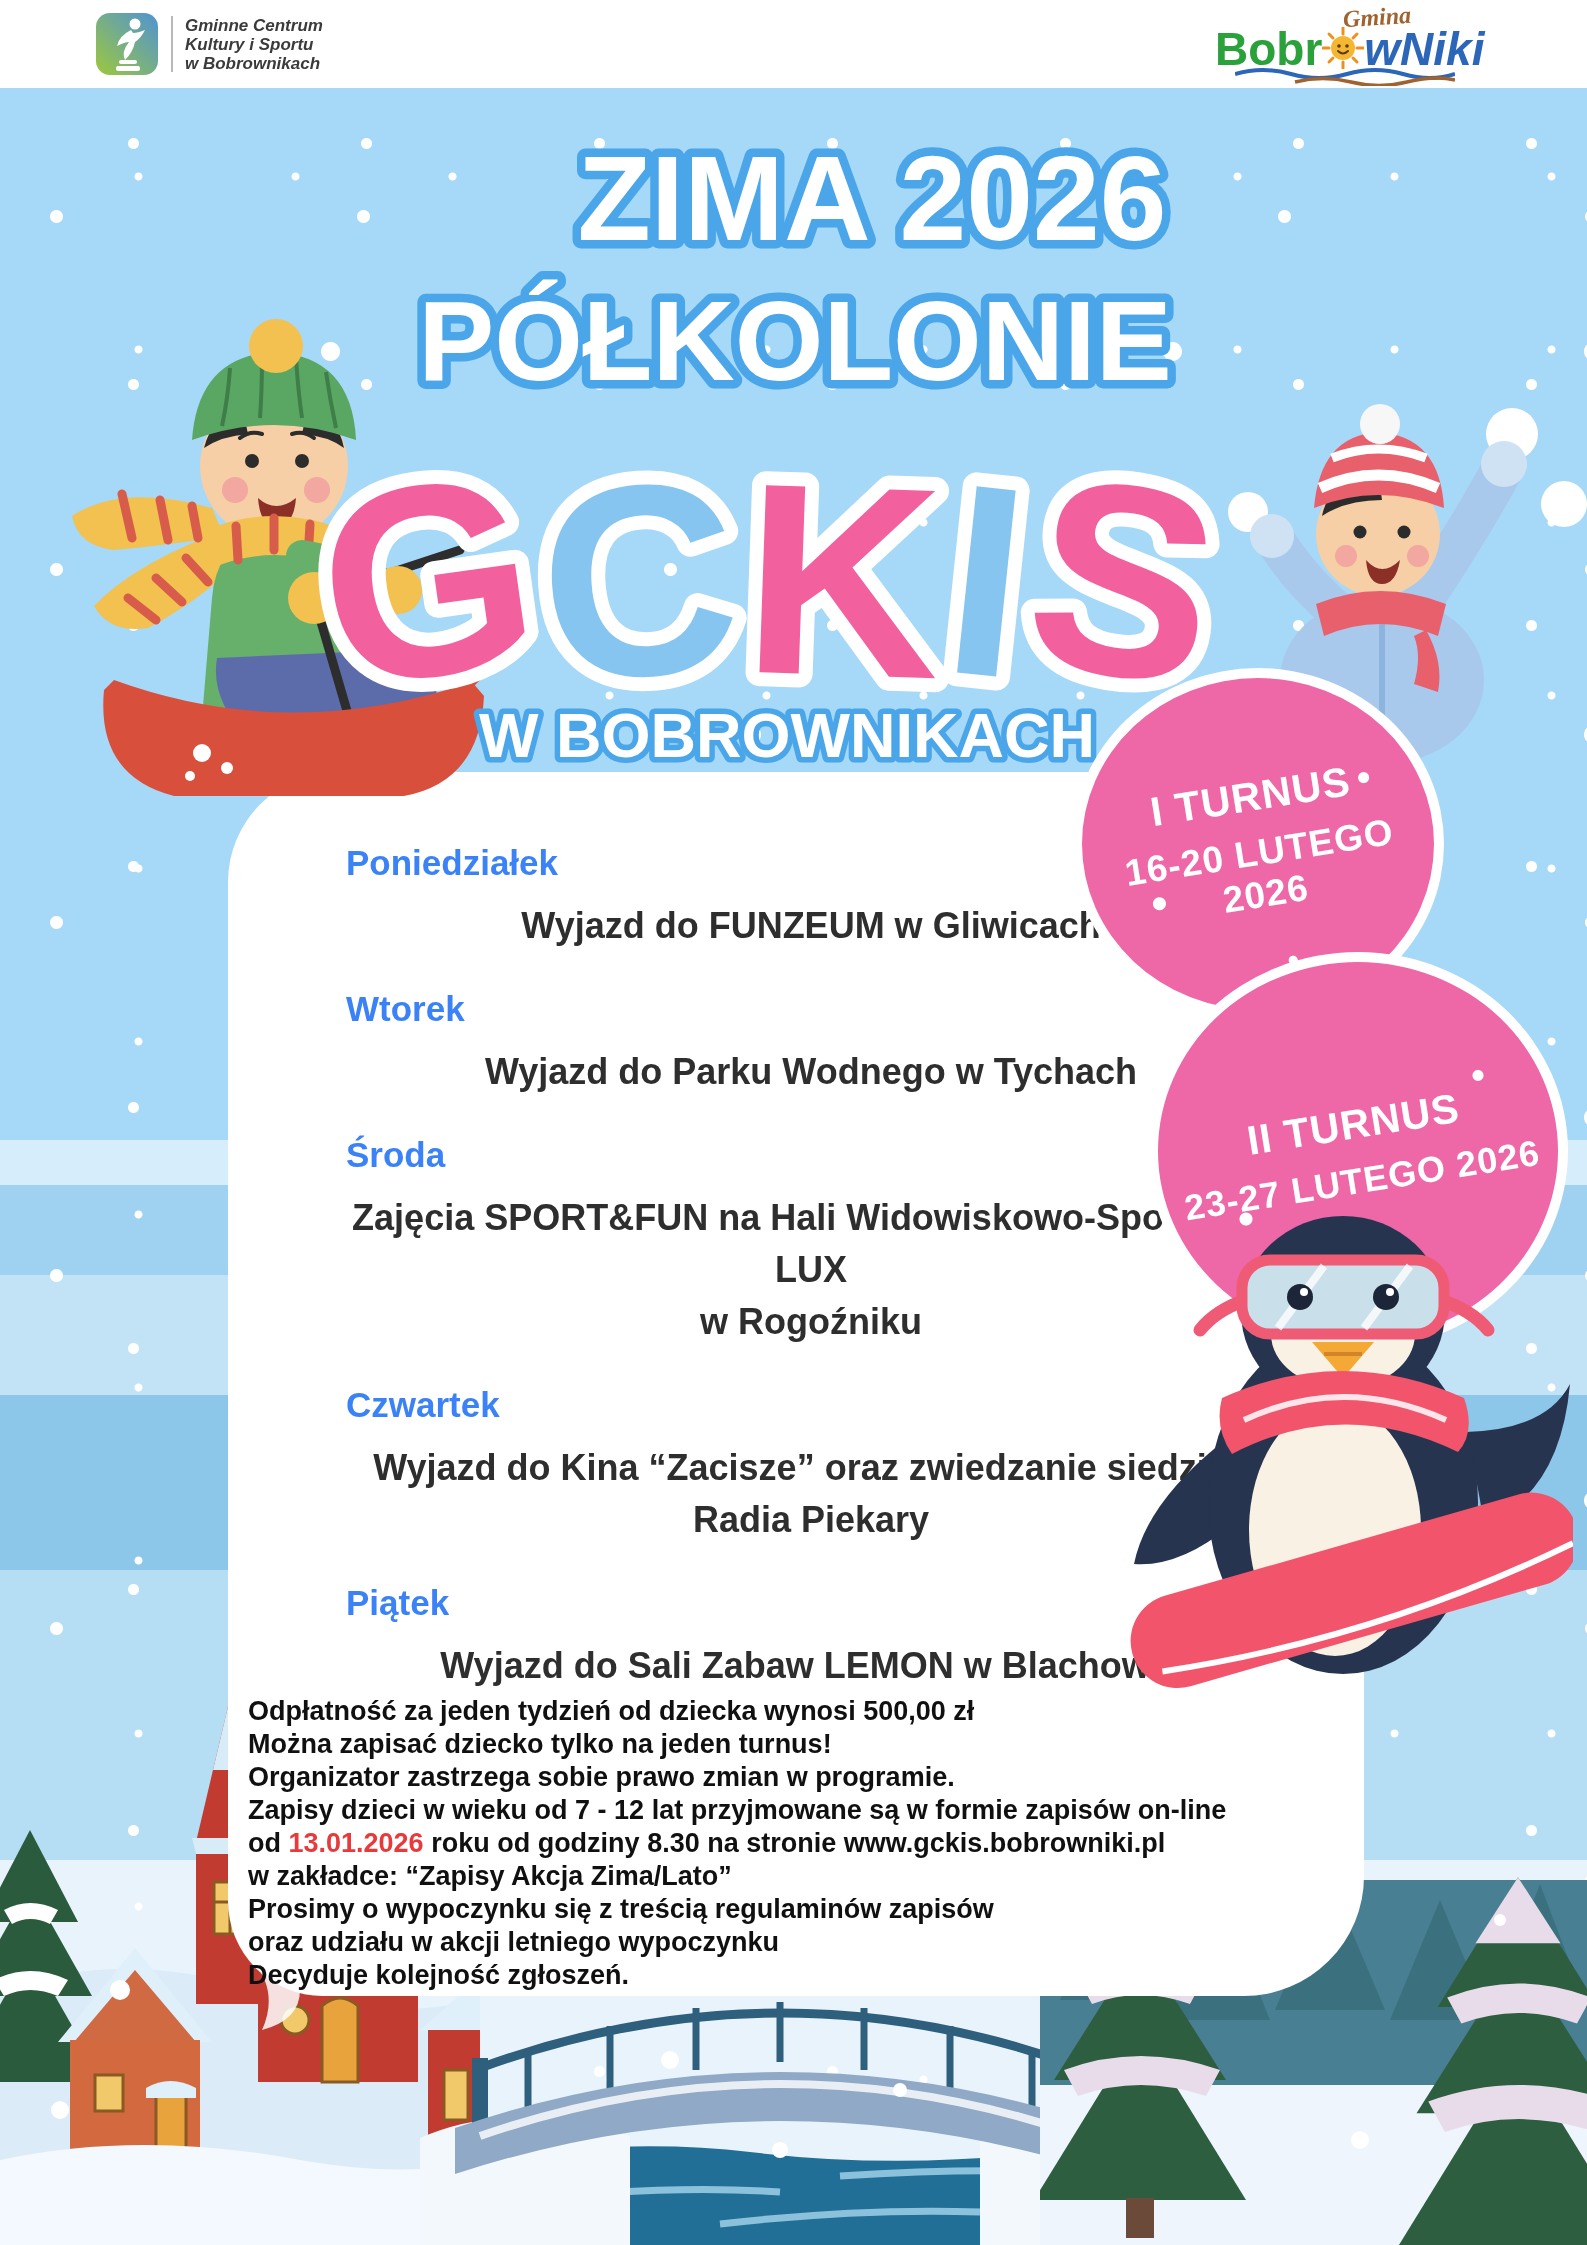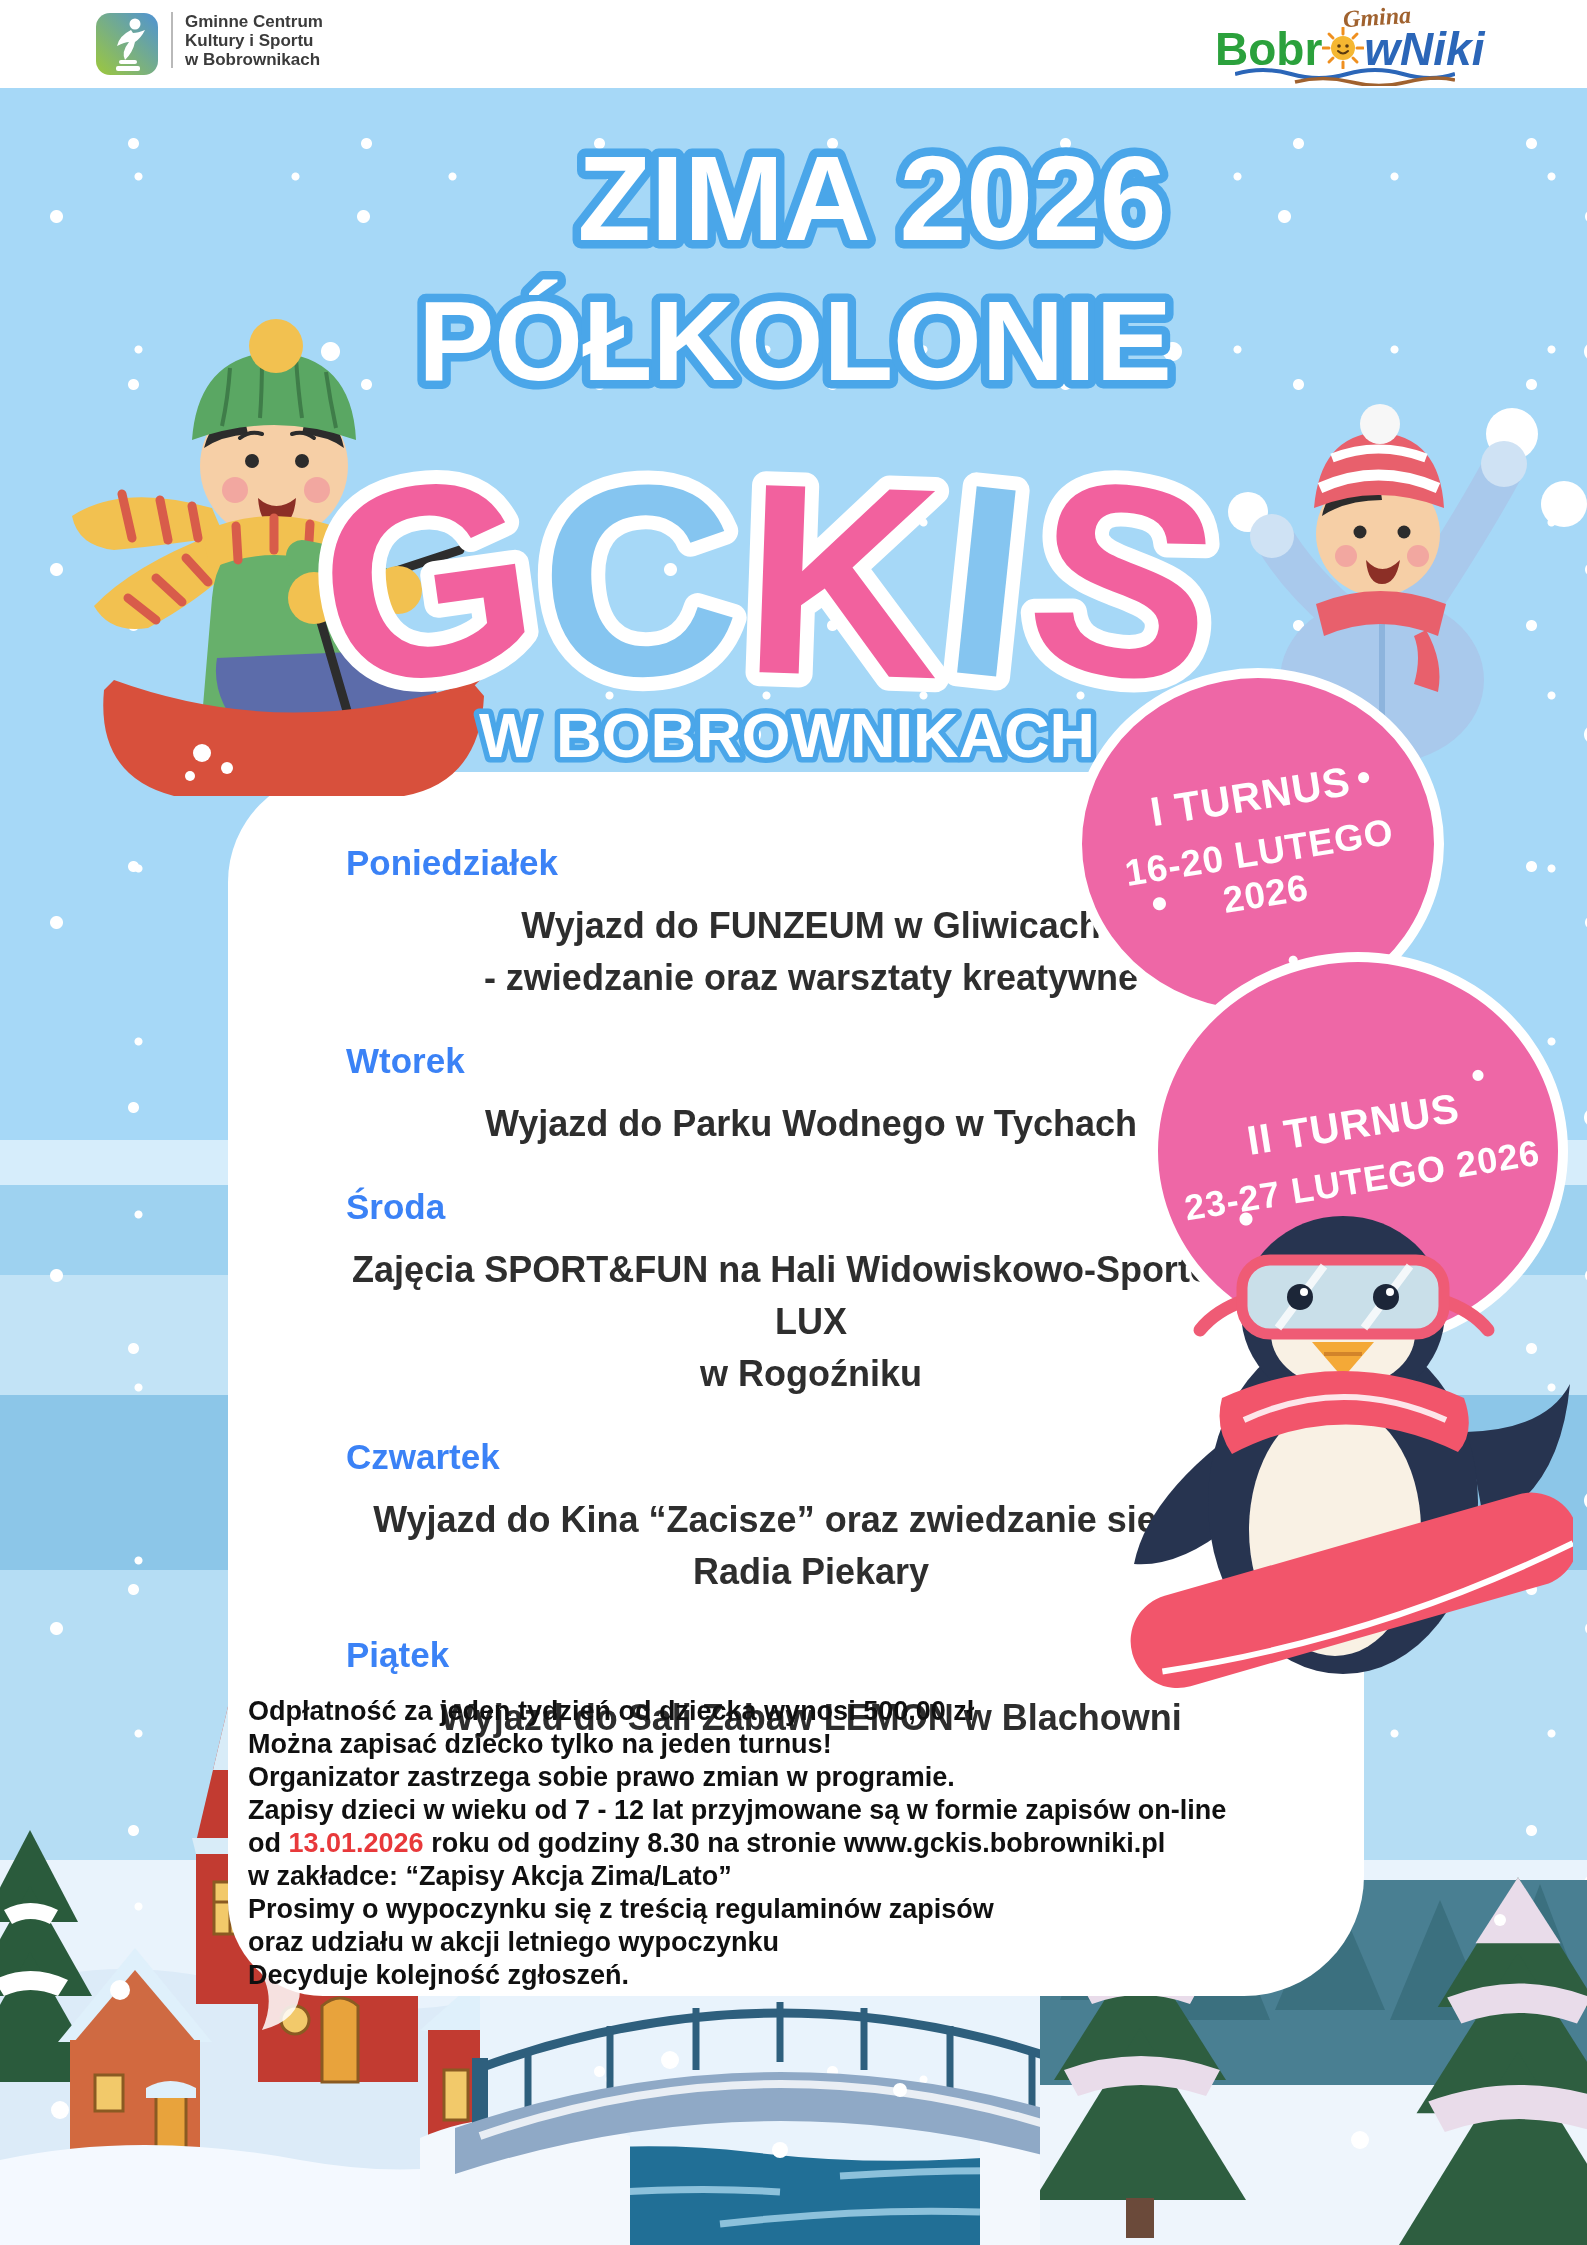--- a/index.html
+++ b/index.html
@@ -22,21 +22,21 @@
       radial-gradient(circle,#ffffff 5px,rgba(255,255,255,0) 6px),
       radial-gradient(circle,#ffffff 9px,rgba(255,255,255,0) 10px),
       radial-gradient(circle,#ffffff 3.5px,rgba(255,255,255,0) 4.5px),
       radial-gradient(circle,#ffffff 6px,rgba(255,255,255,0) 7px);
     background-size:233px 241px,421px 383px,157px 173px,307px 353px;
     background-position:17px 23px,120px 160px,60px 90px,210px 40px;}
 
   
   .topbar{position:absolute;top:0;left:0;right:0;height:88px;background:#fff;z-index:10;
           display:flex;align-items:center;justify-content:space-between;padding:0 62px 0 95px;}
-  .logo-left{display:flex;align-items:flex-start;gap:12px;}
+  .logo-left{display:flex;align-items:center;gap:12px;font-style:italic;}
   .logo-left .mark{width:64px;height:64px;flex:0 0 auto;}
   .logo-left .sep{width:2px;height:56px;background:#b9b9b9;}
   .logo-left .ltxt{font-weight:bold;color:#3b3b3b;font-size:17px;line-height:19px;}
   .logo-right{position:relative;height:80px;width:310px;}
   .logo-right .gmina{position:absolute;top:0;left:128px;font-family:"Liberation Serif",serif;
       font-style:italic;font-weight:bold;font-size:24px;color:#a0622f;transform:rotate(-4deg);}
   .logo-right .bobrow{position:absolute;top:18px;left:0;white-space:nowrap;font-weight:bold;font-size:46px;}
   .logo-right .bobr{color:#2ba13c;}
   .logo-right .wniki{color:#2b66b8;font-style:italic;}
   .logo-right .sun{display:inline-block;width:42px;height:42px;vertical-align:-4px;}
@@ -160,21 +160,20 @@
       <text class="t-gckis" x="1035" y="587" transform="rotate(9 1125 480)" fill="#f2619e">S</text>
     </g>
     <text class="t-outline t-sub" x="787" y="669">W BOBROWNIKACH</text>
   </svg>
 
   <div class="card">
     <div class="schedule">
       <section>
         <h3>Poniedziałek</h3>
         <p>Wyjazd do FUNZEUM w Gliwicach</p>
-        <p>- zwiedzanie oraz warsztaty kreatywne</p>
       </section>
       <section>
         <h3>Wtorek</h3>
         <p>Wyjazd do Parku Wodnego w Tychach</p>
       </section>
       <section>
         <h3>Środa</h3>
         <p>Zajęcia SPORT&amp;FUN na Hali Widowiskowo-Sportowej LUX</p>
         <p>w Rogoźniku</p>
       </section>

